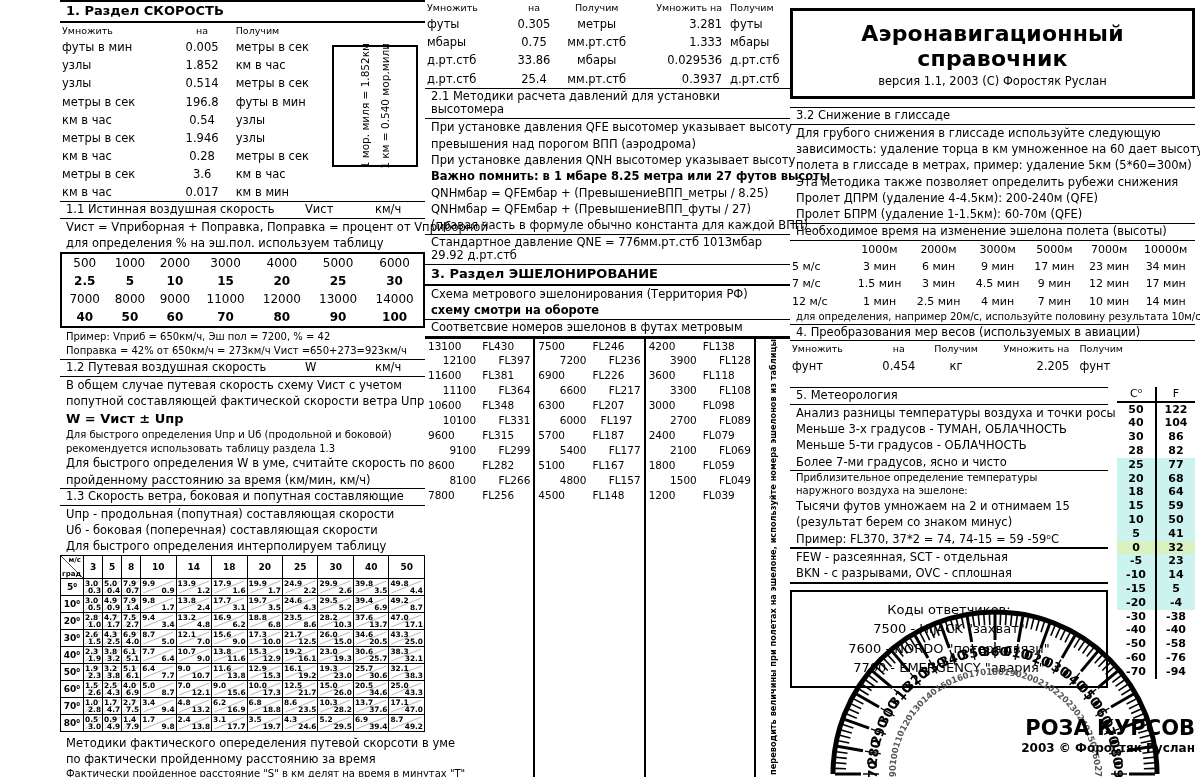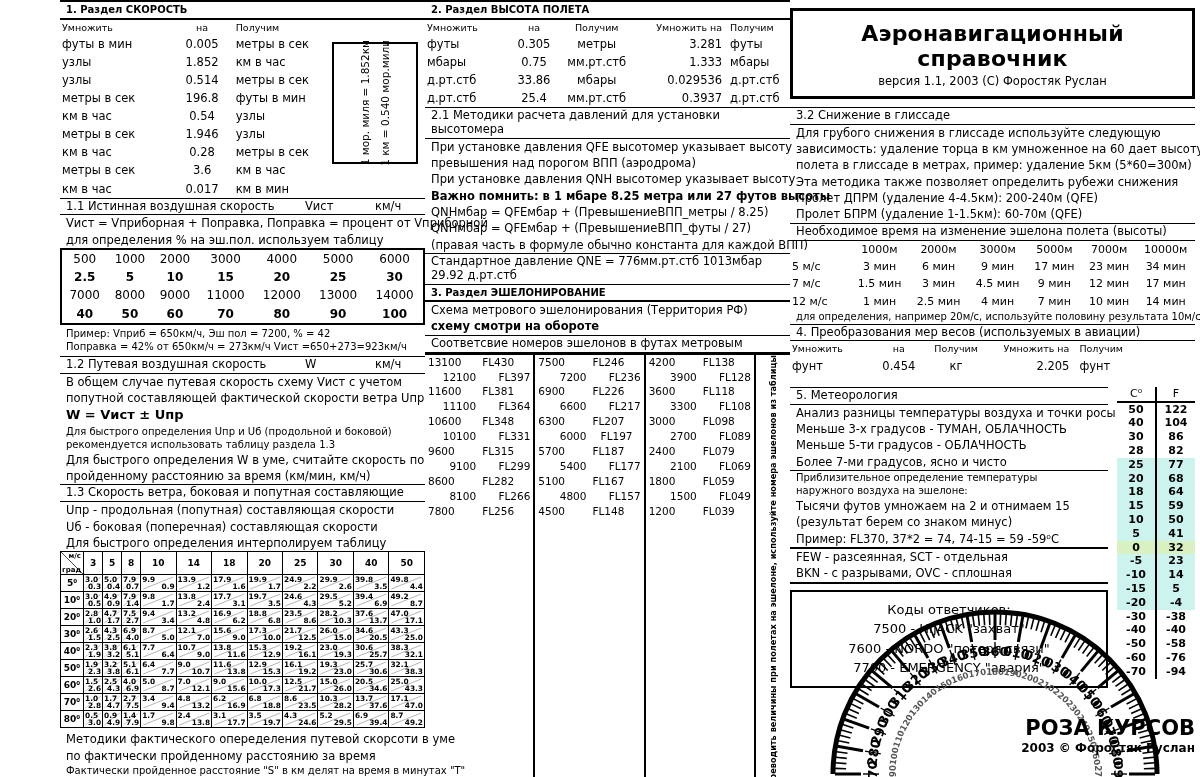--- a/index.html
+++ b/index.html
@@ -5,21 +5,21 @@
   html,body{margin:0;padding:0;background:#fff;}
   body{width:1200px;height:777px;font-family:"DejaVu Sans","Liberation Sans",sans-serif;color:#000;}
   .page{position:relative;width:1200px;height:777px;overflow:hidden;}
 
   .col{position:absolute;top:0;}
   .colL{left:60px;width:365px;}
   .colM{left:425px;width:365px;}
   .colR{left:790px;width:405px;}
 
   
-  .hdr{font-weight:bold;font-size:10px;padding:2px 6px;border-top:2.5px solid #000;border-bottom:2.5px solid #000;line-height:1.15;}
+  .hdr{font-weight:bold;font-size:13px;padding:2px 6px;border-top:2.5px solid #000;border-bottom:2.5px solid #000;line-height:1.15;}
   .sub{font-size:11.5px;padding:1px 6px;border-top:1.5px solid #000;border-bottom:1.5px solid #000;line-height:1.2;}
   .line{font-size:11.5px;padding:0 6px;line-height:1.42;white-space:nowrap;}
   .line.sm{font-size:10px;line-height:1.35;}
   .line.b{font-weight:bold;}
   .rule{border-top:2.5px solid #000;height:0;}
   .rule1{border-top:1.5px solid #000;height:0;}
 
   
   table.conv{border-collapse:collapse;font-size:11.5px;width:100%;}
   table.conv td{padding:1px 2px;line-height:1.4;white-space:nowrap;}
@@ -1166,21 +1166,20 @@
       </table>
 
     <div class="line" style="padding-top:3px">Методики фактического опеределения путевой скорсоти в уме</div>
     <div class="line">по фактически пройденному расстоянию за время</div>
     <div class="line sm">Фактически пройденное расстояние "S" в км делят на время в минутах "Т"</div>
 
   </div>
 
   <div class="col colM">
 
-    <div class="hdr">2. Раздел ВЫСОТА ПОЛЕТА</div>
 
     <table class="conv">
       <tbody>
           <tr>
         <td class="h l" style="width:86px">Умножить</td>
         <td class="h c" style="width:52px">на</td>
         <td class="h c" style="width:72px">Получим</td>
         <td class="h r" style="width:92px">Умножить на</td>
         <td class="h l" style="width:60px;padding-left:6px">Получим</td>
       </tr>

